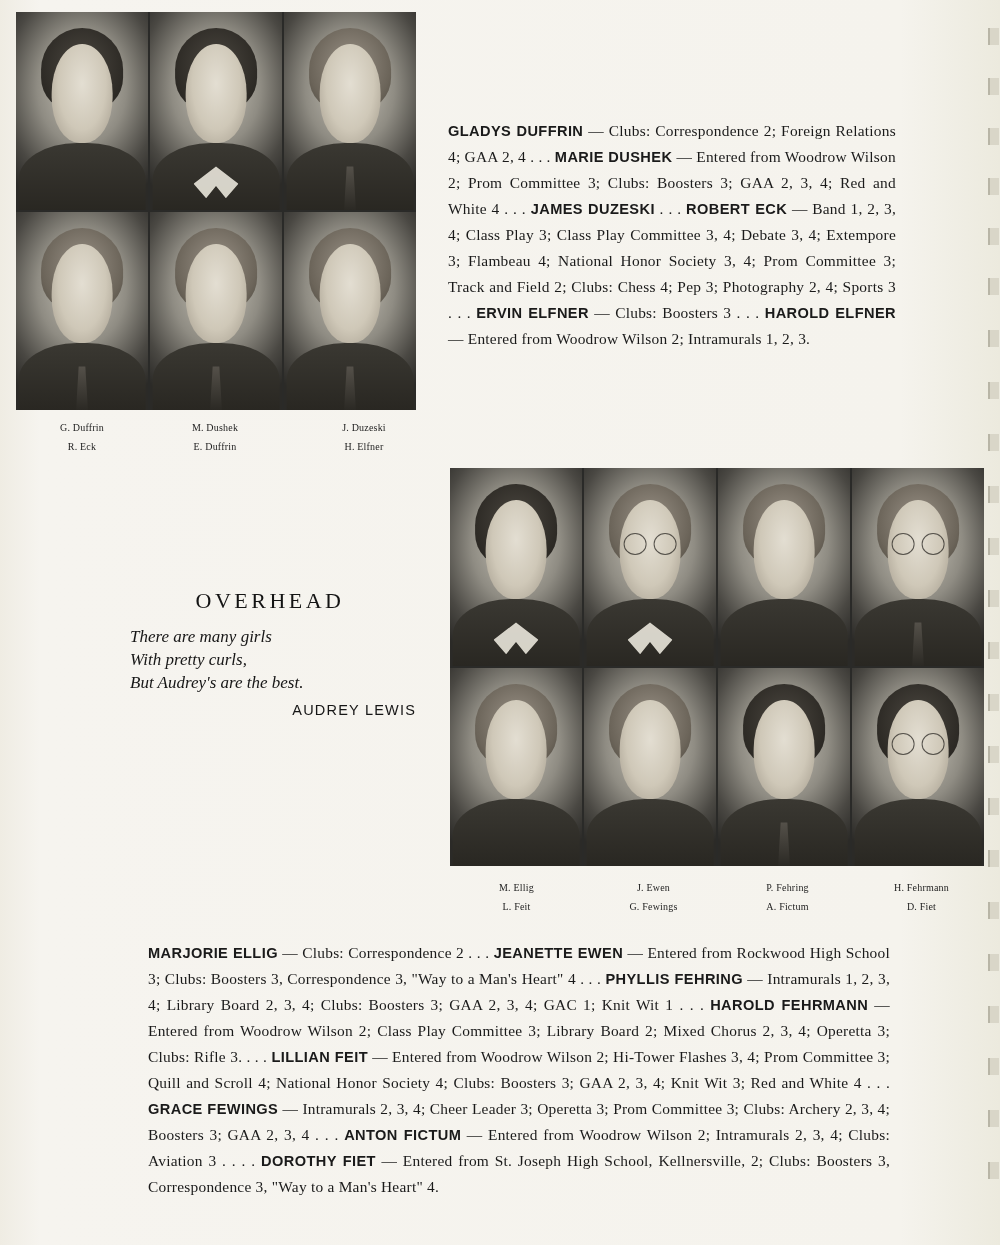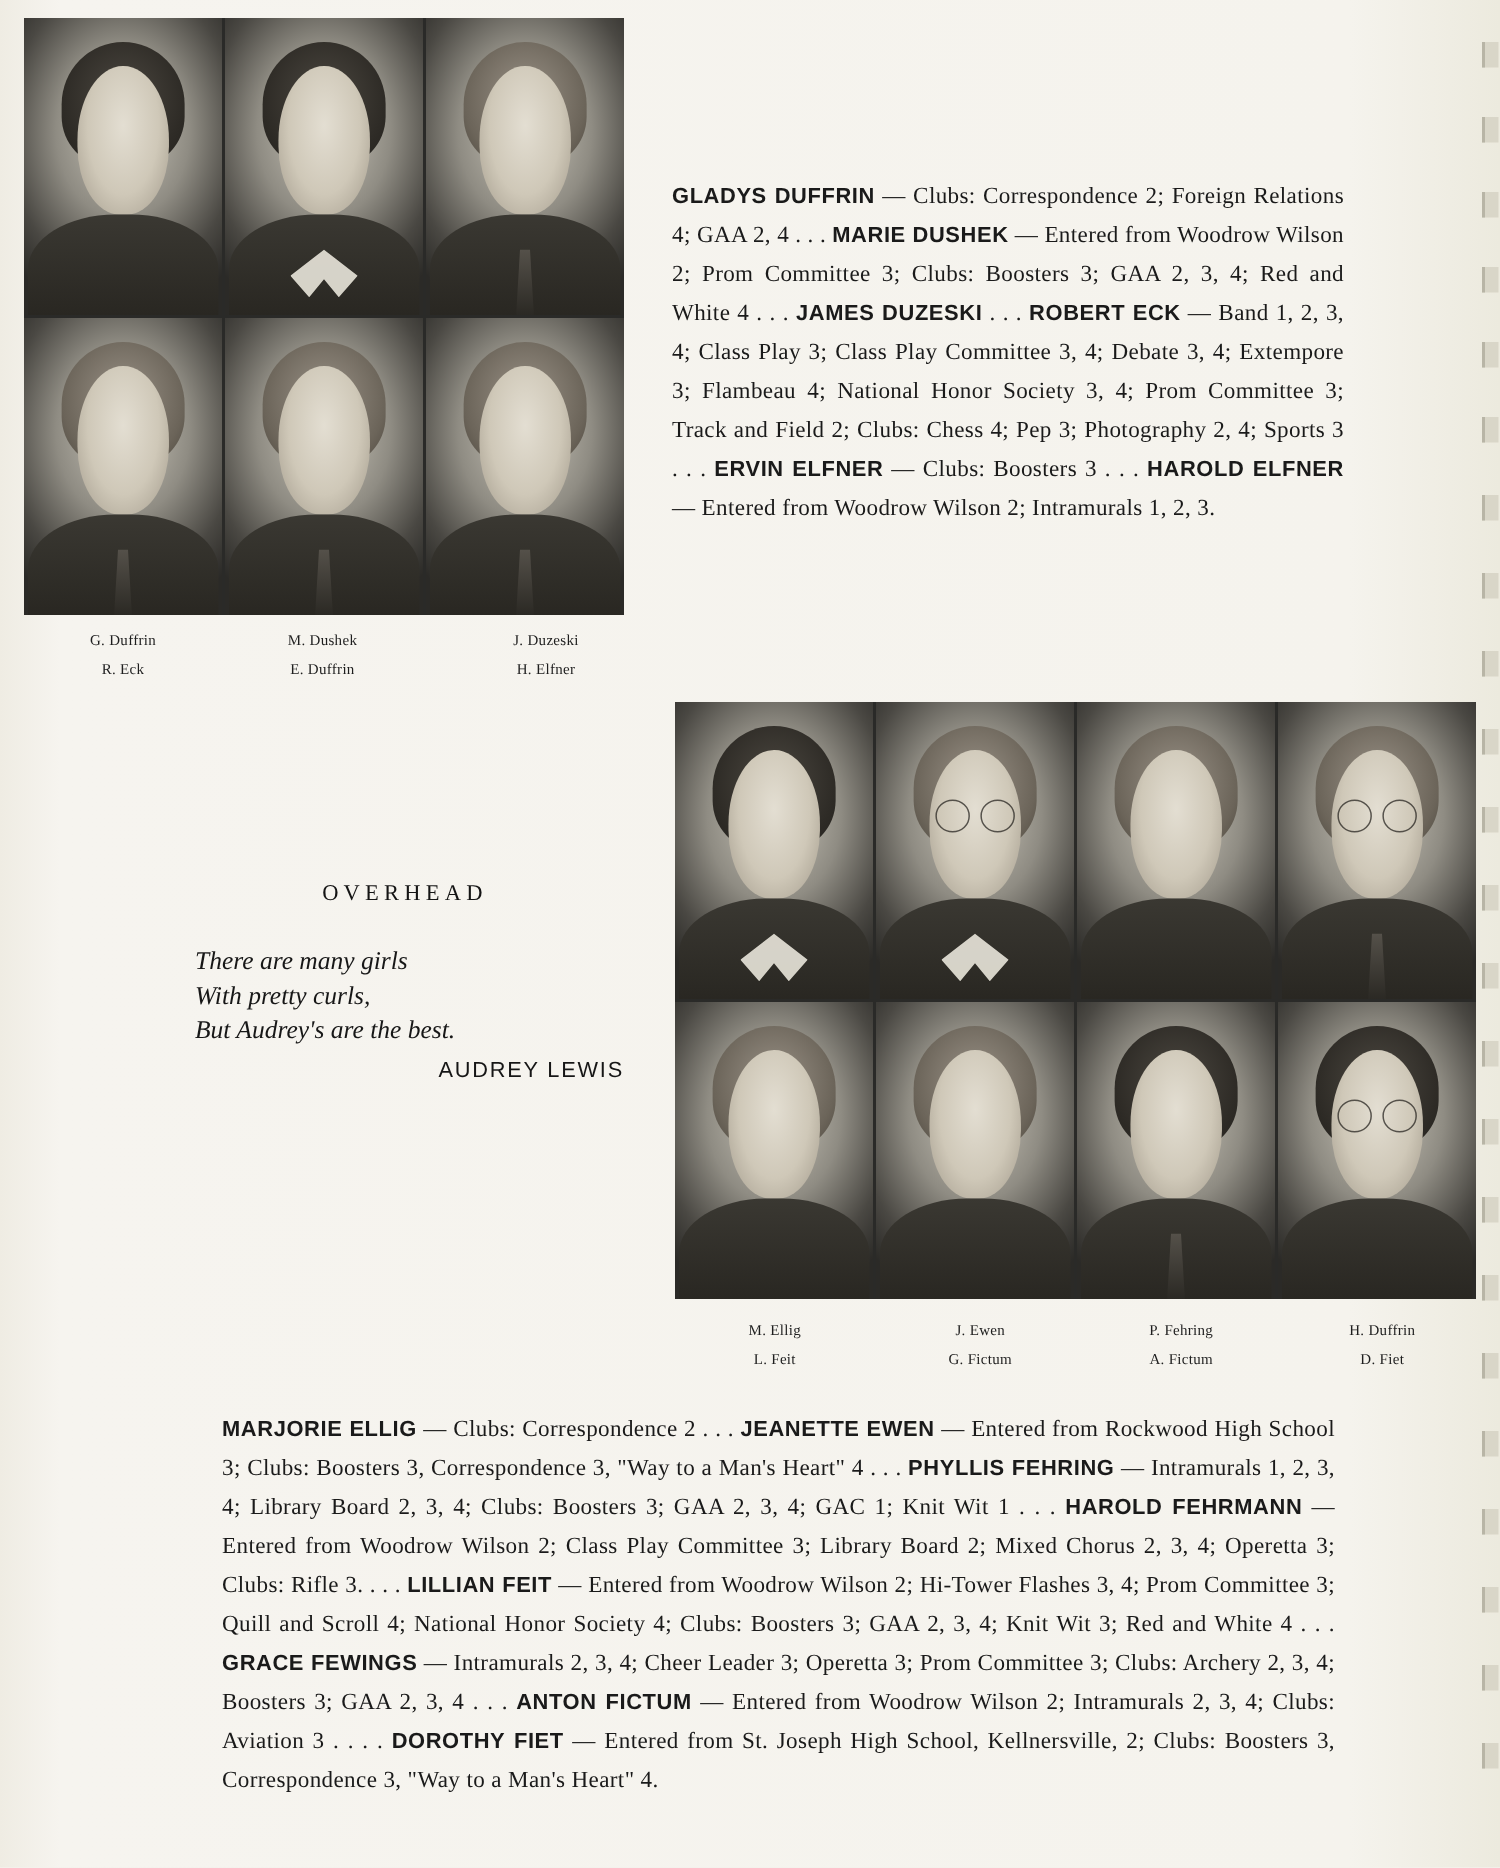--- a/index.html
+++ b/index.html
@@ -186,23 +186,23 @@
   
   .overhead {
     position: absolute;
     left: 120px;
     top: 588px;
     width: 300px;
     text-align: center;
     font-family: "Liberation Serif", serif;
   }
   .overhead .oh-title {
-    font-size: 15px;
+    font-size: 22px;
     letter-spacing: 3.5px;
-    margin-bottom: 24px;
+    margin-bottom: 11px;
     color: #141414;
   }
   .overhead .oh-line {
     font-style: italic;
     font-size: 17px;
     line-height: 23px;
     text-align: left;
     padding-left: 10px;
     color: #171717;
   }
@@ -402,28 +402,28 @@
         </div>
     </div>
   </div>
 
   <div class="caption" style="left:450px; top:878px; width:133px;">
     <div>M. Ellig</div>
     <div>L. Feit</div>
   </div>
   <div class="caption" style="left:587px; top:878px; width:133px;">
     <div>J. Ewen</div>
-    <div>G. Fictum</div>
+    <div>G. Fewings</div>
   </div>
   <div class="caption" style="left:721px; top:878px; width:133px;">
     <div>P. Fehring</div>
     <div>A. Fictum</div>
   </div>
   <div class="caption" style="left:855px; top:878px; width:133px;">
-    <div>H. Duffrin</div>
+    <div>H. Fehrmann</div>
     <div>D. Fiet</div>
   </div>
 
   <div class="body-col" style="left:148px; top:940px; width:742px;">
     <span id="bottom-text"><b>MARJORIE ELLIG</b> — Clubs: Correspondence 2 . . . <b>JEANETTE EWEN</b> — Entered from Rockwood High School 3; Clubs: Boosters 3, Correspondence 3, "Way to a Man's Heart" 4 . . . <b>PHYLLIS FEHRING</b> — Intramurals 1, 2, 3, 4; Library Board 2, 3, 4; Clubs: Boosters 3; GAA 2, 3, 4; GAC 1; Knit Wit 1 . . . <b>HAROLD FEHRMANN</b> — Entered from Woodrow Wilson 2; Class Play Committee 3; Library Board 2; Mixed Chorus 2, 3, 4; Operetta 3; Clubs: Rifle 3. . . . <b>LILLIAN FEIT</b> — Entered from Woodrow Wilson 2; Hi-Tower Flashes 3, 4; Prom Committee 3; Quill and Scroll 4; National Honor Society 4; Clubs: Boosters 3; GAA 2, 3, 4; Knit Wit 3; Red and White 4 . . . <b>GRACE FEWINGS</b> — Intramurals 2, 3, 4; Cheer Leader 3; Operetta 3; Prom Committee 3; Clubs: Archery 2, 3, 4; Boosters 3; GAA 2, 3, 4 . . . <b>ANTON FICTUM</b> — Entered from Woodrow Wilson 2; Intramurals 2, 3, 4; Clubs: Aviation 3 . . . . <b>DOROTHY FIET</b> — Entered from St. Joseph High School, Kellnersville, 2; Clubs: Boosters 3, Correspondence 3, "Way to a Man's Heart" 4.</span>
   </div>
 
 </div>
 
 </body></html>

